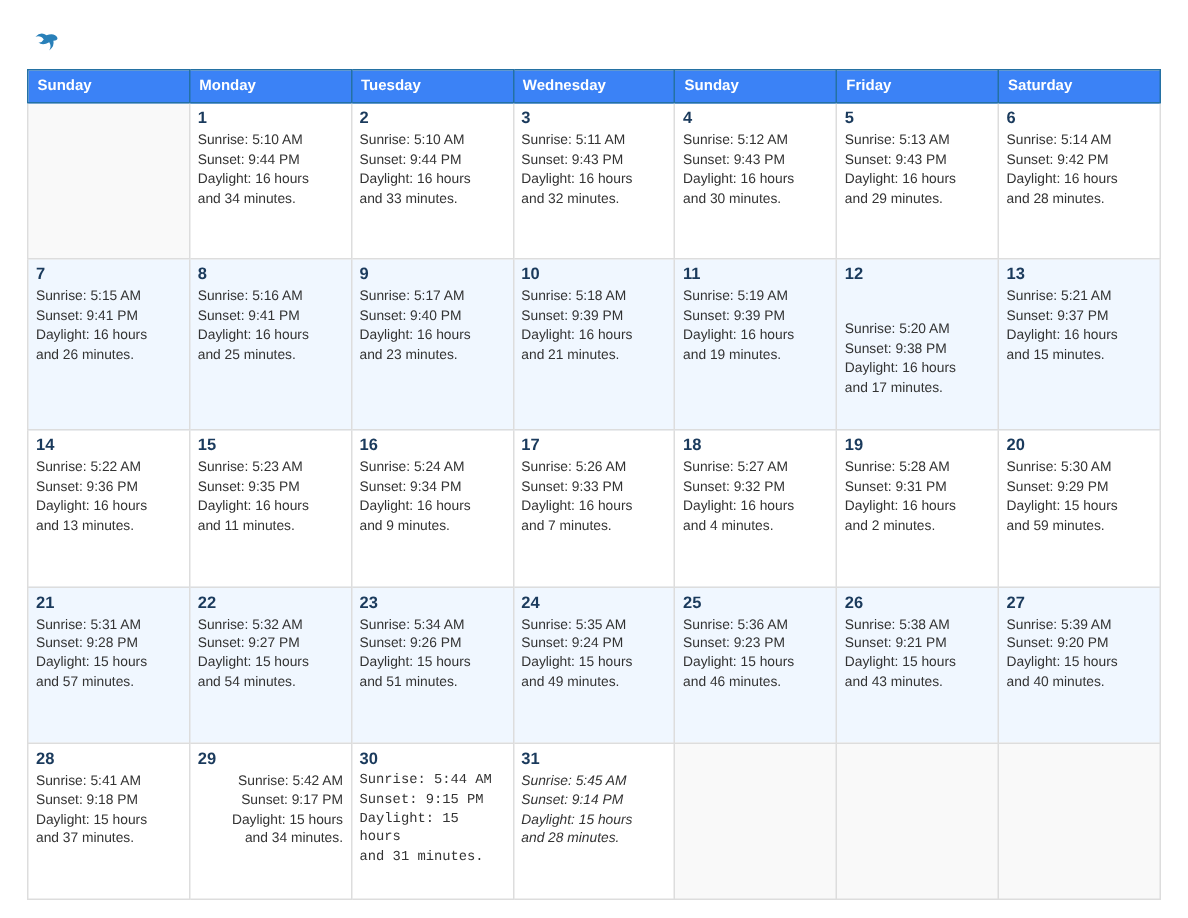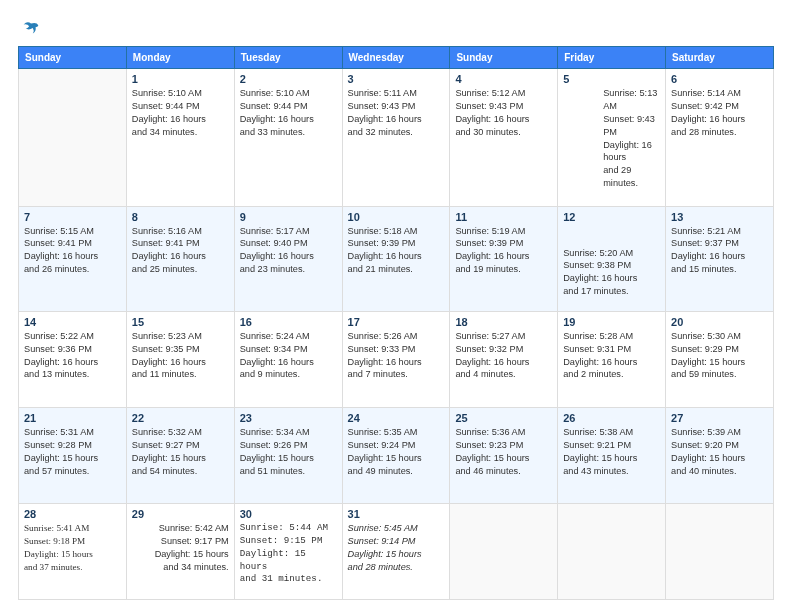--- a/index.html
+++ b/index.html
@@ -156,21 +156,21 @@
           </td>
           <td>
             <div class="day-num">4</div>
             <div class="day-info" style="white-space: pre-line;">Sunrise: 5:12 AM
 Sunset: 9:43 PM
 Daylight: 16 hours
 and 30 minutes.</div>
           </td>
           <td>
             <div class="day-num">5</div>
-            <div class="day-info" style="white-space: pre-line; margin-left: 40px;">Sunrise: 5:13 AM
+            <div class="day-info" style="white-space: pre-line;">Sunrise: 5:13 AM
 Sunset: 9:43 PM
 Daylight: 16 hours
 and 29 minutes.</div>
           </td>
           <td>
             <div class="day-num">6</div>
             <div class="day-info" style="white-space: pre-line;">Sunrise: 5:14 AM
 Sunset: 9:42 PM
 Daylight: 16 hours
 and 28 minutes.</div>
@@ -325,21 +325,21 @@
             <div class="day-num">27</div>
             <div class="day-info" style="white-space: pre-line;">Sunrise: 5:39 AM
 Sunset: 9:20 PM
 Daylight: 15 hours
 and 40 minutes.</div>
           </td>
         </tr>
         <tr>
           <td>
             <div class="day-num">28</div>
-            <div class="day-info" style="white-space: pre-line; font-family: Liberation Serif, serif;">Sunrise: 5:41 AM
+            <div class="day-info" style="white-space: pre-line;">Sunrise: 5:41 AM
 Sunset: 9:18 PM
 Daylight: 15 hours
 and 37 minutes.</div>
           </td>
           <td>
             <div class="day-num">29</div>
             <div class="day-info" style="white-space: pre-line; text-align: right;">Sunrise: 5:42 AM
 Sunset: 9:17 PM
 Daylight: 15 hours
 and 34 minutes.</div>

